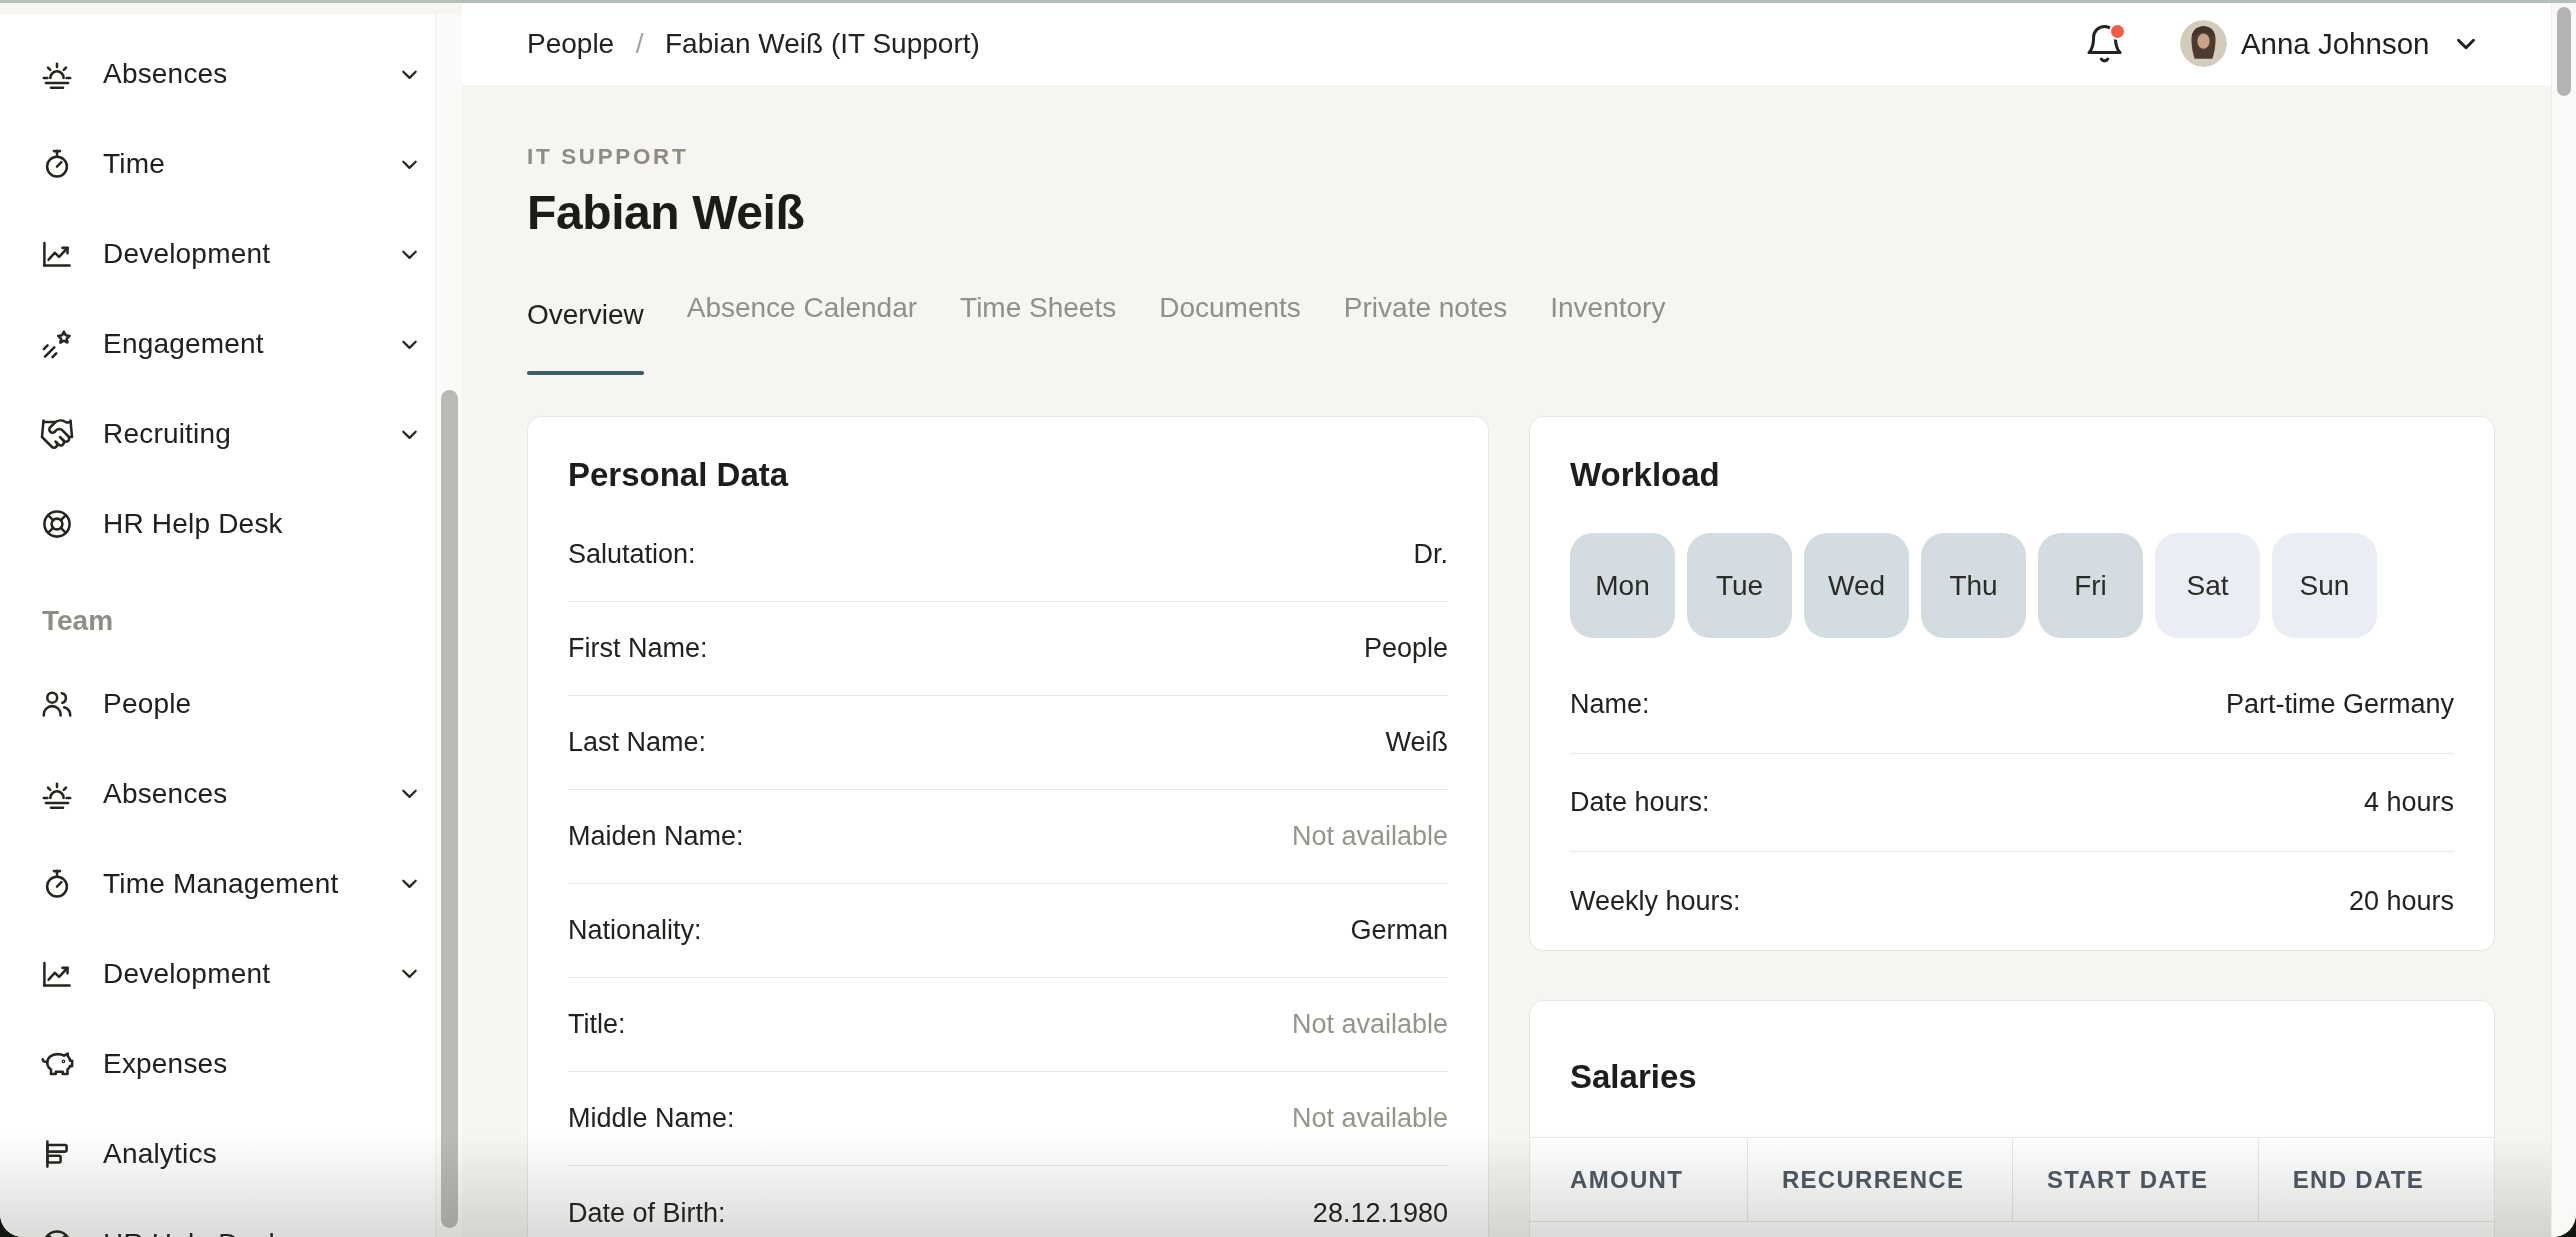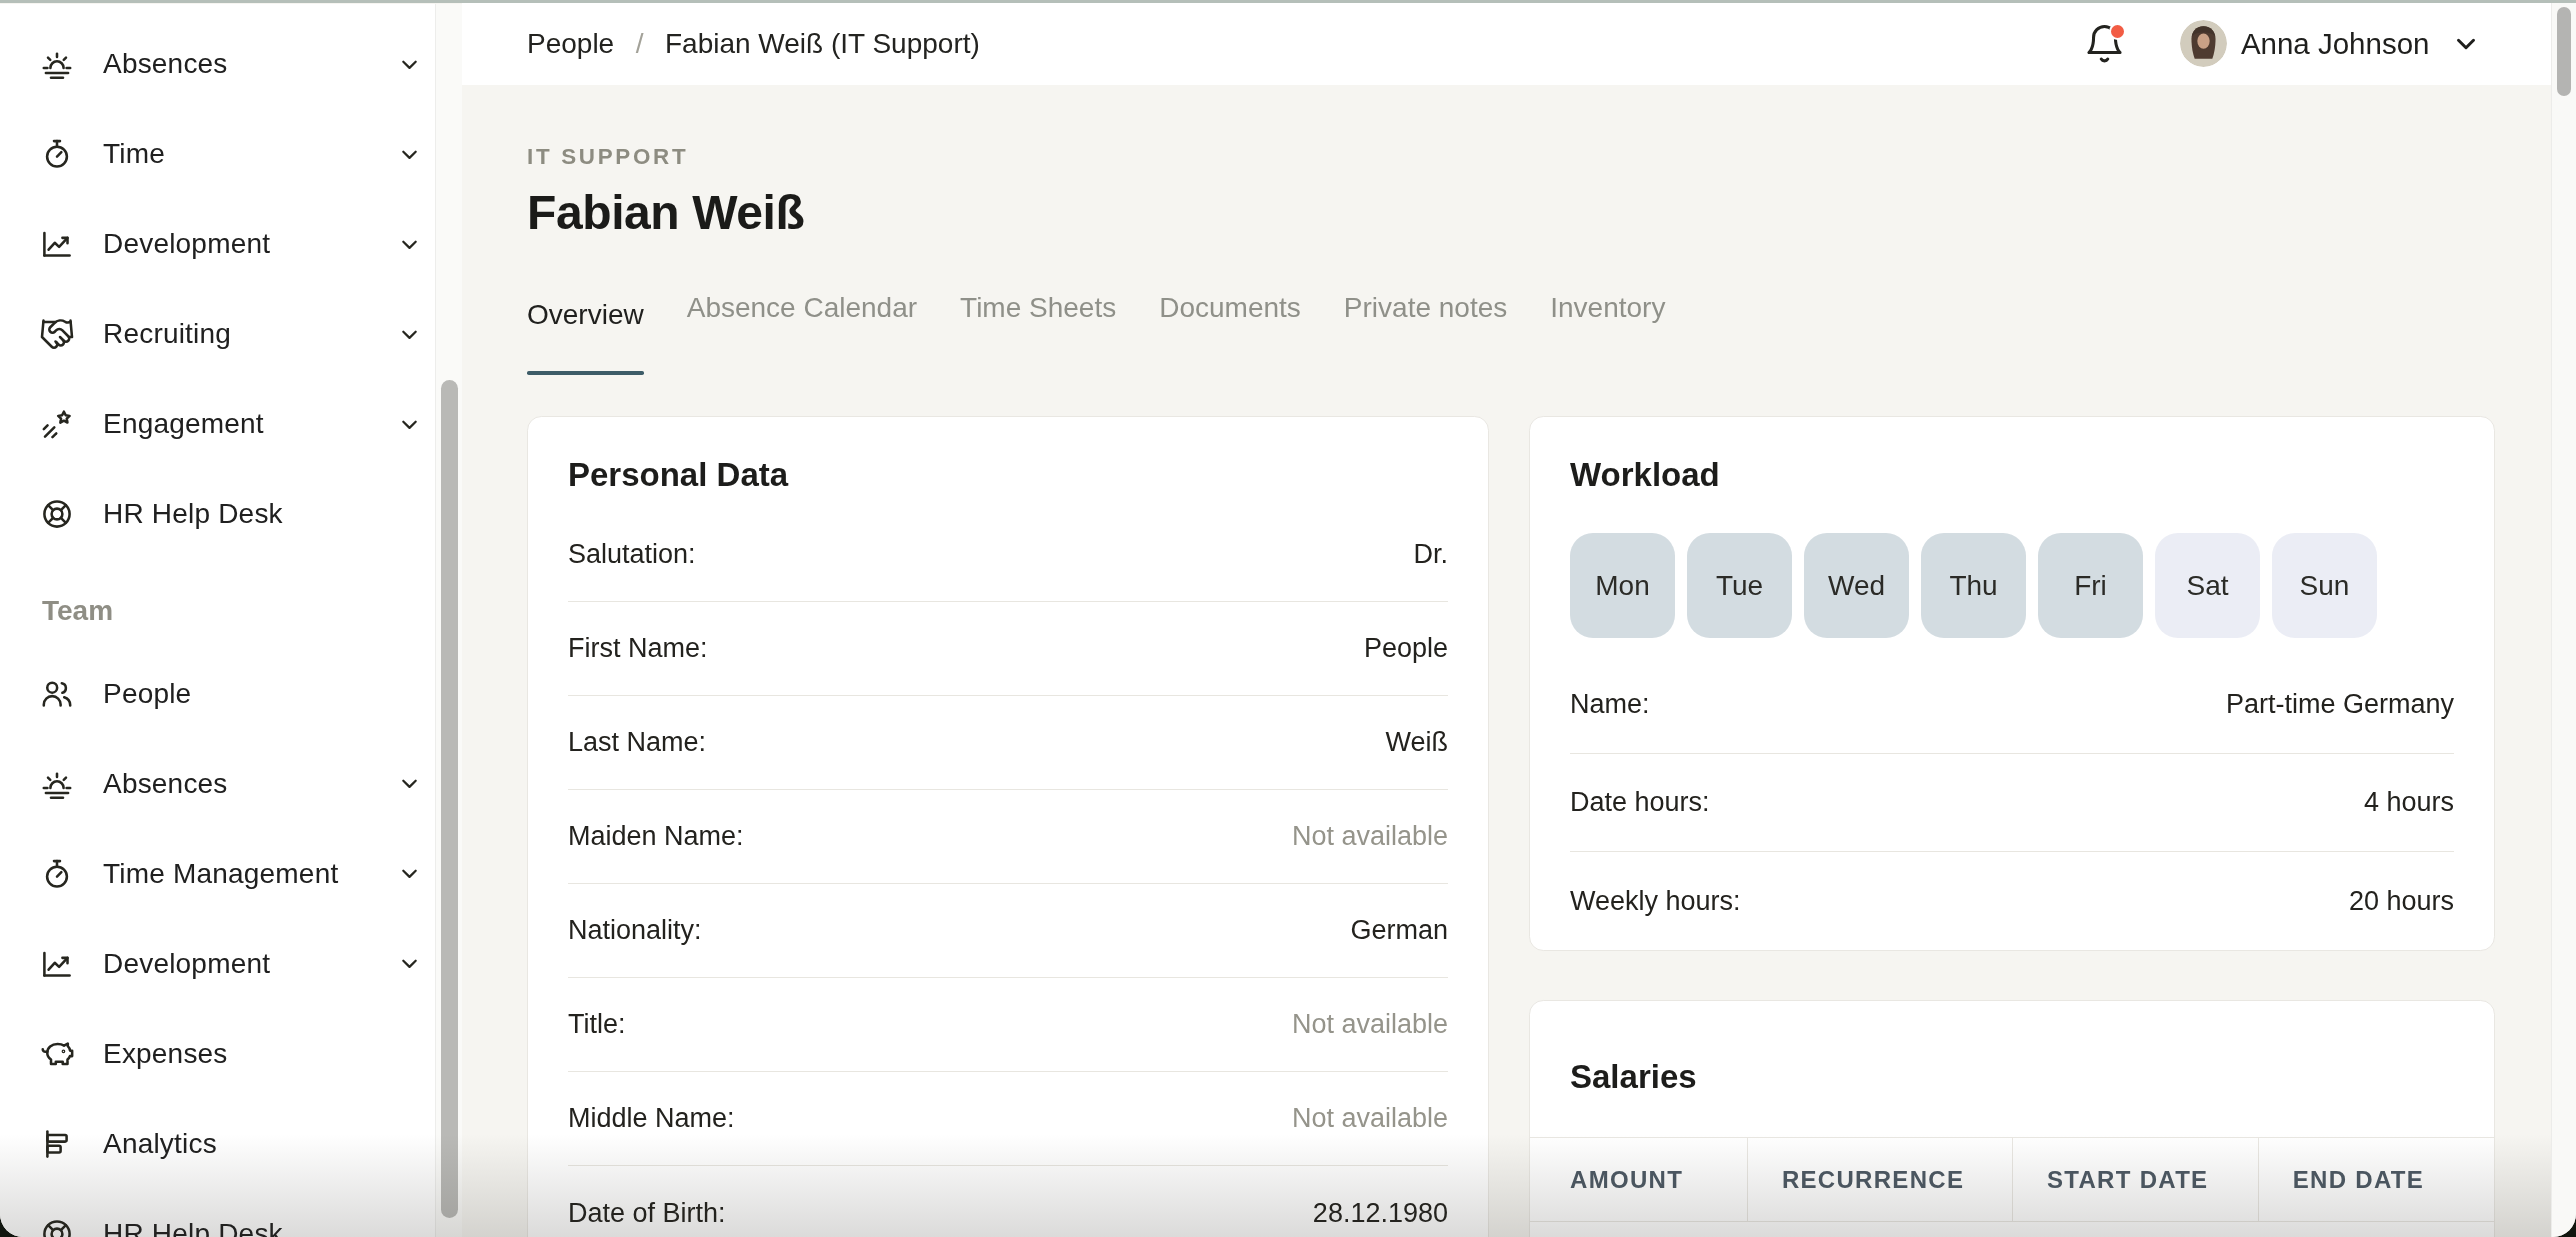--- a/index.html
+++ b/index.html
@@ -13,21 +13,21 @@
   .app {
     position:absolute; inset:0;
     border-radius:0 0 23px 23px;
     overflow:hidden;
     background:#f6f5f1;
   }
   .top-strip { position:absolute; top:0; left:0; right:0; height:2.7px; background:#b5bfb9; z-index:60; }
 
   
   .sidebar {
-    position:absolute; top:4px; left:0; bottom:0; width:462px;
+    position:absolute; top:14px; left:0; bottom:0; width:462px;
     background:#ffffff; z-index:10;
   }
   .nav { padding-top:15px; }
   .nav-item {
     position:relative; height:90px;
     display:flex; align-items:center;
     padding-left:38px; cursor:pointer;
   }
   .nav-item .icwrap { width:38px; height:38px; display:flex; align-items:center; justify-content:center; }
   .ic { width:36px; height:36px; stroke:#26261f; fill:none; stroke-width:1.7; stroke-linecap:round; stroke-linejoin:round; }
@@ -199,43 +199,43 @@
         </span>
         <span class="nav-label">Development</span>
         <svg class="chev" viewBox="0 0 24 24">
             <path d="m6.5 9.5 5.5 5.5 5.5-5.5"></path>
           </svg>
       </div>
 
       <div class="nav-item">
         <span class="icwrap">
           <svg class="ic" viewBox="0 0 24 24">
+              <path d="m16.6 3.8 1.2 2.4 2.6.4-1.9 1.85.45 2.6-2.35-1.25-2.35 1.25.45-2.6-1.9-1.85 2.6-.4z"></path>
+              <path d="M4 20.4l6.2-6.2"></path>
+              <path d="M3.2 15.4l2.5-2.5"></path>
+              <path d="M9 20.8l2.5-2.5"></path>
+            </svg>
+        </span>
+        <span class="nav-label">Engagement</span>
+        <svg class="chev" viewBox="0 0 24 24">
+            <path d="m6.5 9.5 5.5 5.5 5.5-5.5"></path>
+          </svg>
+      </div>
+
+      <div class="nav-item">
+        <span class="icwrap">
+          <svg class="ic" viewBox="0 0 24 24">
               <path d="m11 17 2 2a1 1 0 1 0 3-3"></path>
               <path d="m14 14 2.5 2.5a1 1 0 1 0 3-3l-3.88-3.88a3 3 0 0 0-4.24 0l-.88.88a1 1 0 1 1-3-3l2.81-2.81a5.79 5.79 0 0 1 7.06-.87l.47.28a2 2 0 0 0 1.42.25L21 4"></path>
               <path d="m21 3 1 11h-2"></path>
               <path d="M3 3 2 14l6.5 6.5a1 1 0 1 0 3-3"></path>
               <path d="M3 4h8"></path>
             </svg>
         </span>
         <span class="nav-label">Recruiting</span>
-        <svg class="chev" viewBox="0 0 24 24">
-            <path d="m6.5 9.5 5.5 5.5 5.5-5.5"></path>
-          </svg>
-      </div>
-
-      <div class="nav-item">
-        <span class="icwrap">
-          <svg class="ic" viewBox="0 0 24 24">
-              <path d="m16.6 3.8 1.2 2.4 2.6.4-1.9 1.85.45 2.6-2.35-1.25-2.35 1.25.45-2.6-1.9-1.85 2.6-.4z"></path>
-              <path d="M4 20.4l6.2-6.2"></path>
-              <path d="M3.2 15.4l2.5-2.5"></path>
-              <path d="M9 20.8l2.5-2.5"></path>
-            </svg>
-        </span>
-        <span class="nav-label">Engagement</span>
         <svg class="chev" viewBox="0 0 24 24">
             <path d="m6.5 9.5 5.5 5.5 5.5-5.5"></path>
           </svg>
       </div>
 
       <div class="nav-item">
         <span class="icwrap">
           <svg class="ic" viewBox="0 0 24 24">
               <circle cx="12" cy="12" r="8.4"></circle>
               <circle cx="12" cy="12" r="3.6"></circle>

